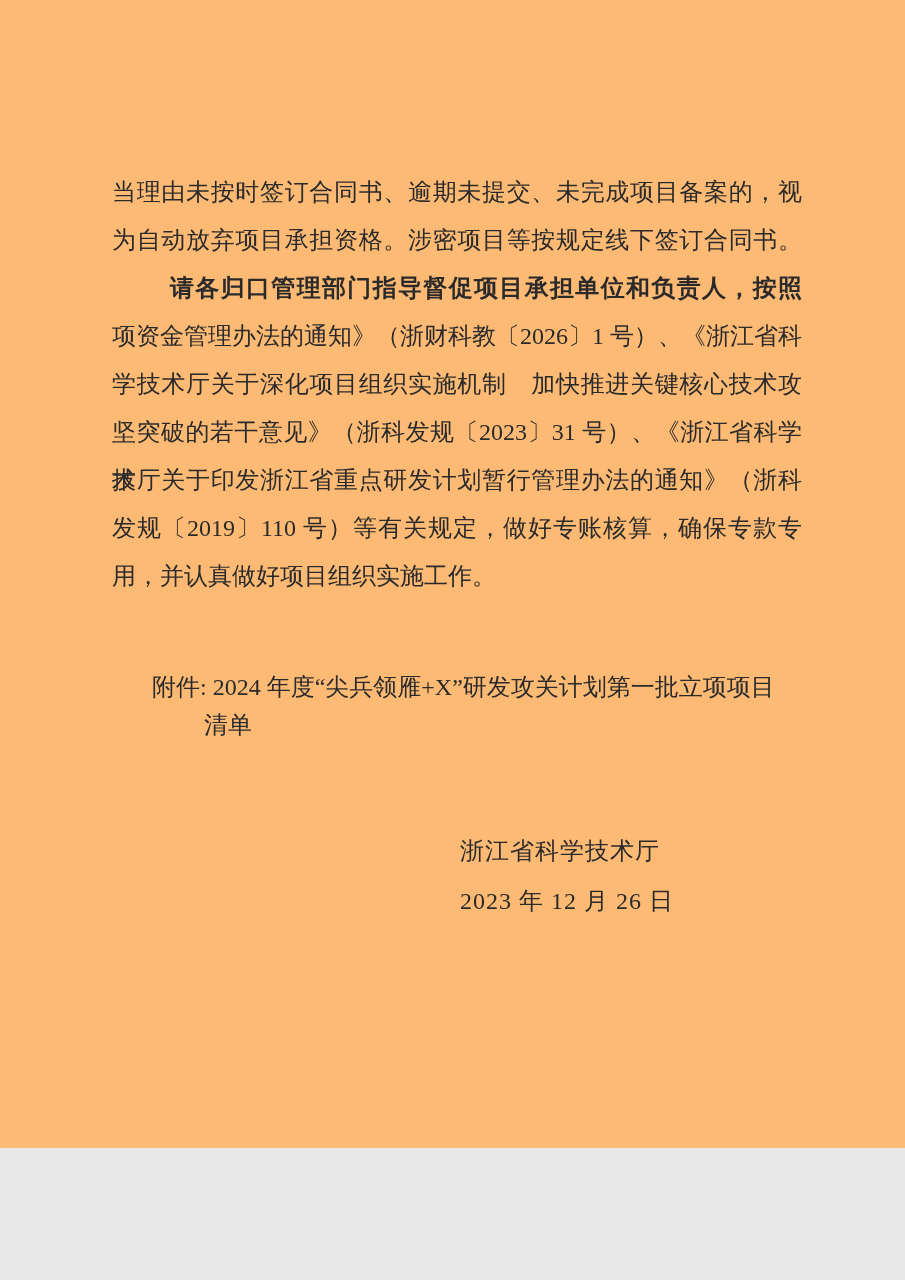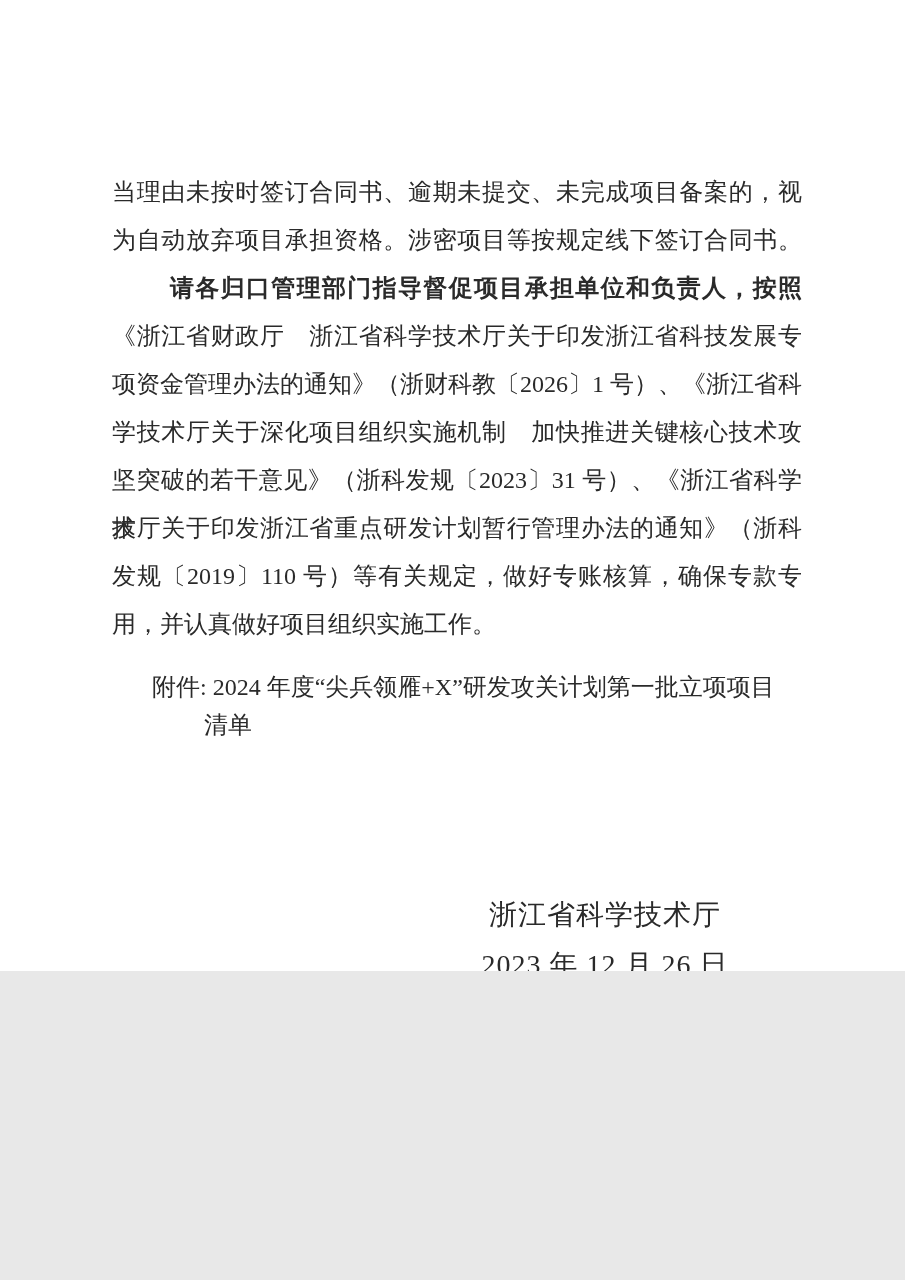--- a/index.html
+++ b/index.html
@@ -3,23 +3,23 @@
 <meta charset="utf-8">
 <style>
   html, body {
     margin: 0;
     padding: 0;
     background: #e8e8e8;
   }
   .page {
     position: relative;
     width: 905px;
-    height: 971px;
+    height: 1148px;
     margin: 0 auto;
-    background: #ffffff;
+    background: #fdba74;
     font-family: "Liberation Serif", "DejaVu Serif", serif;
     color: #2a2a2a;
     overflow: hidden;
   }
   
   .doc-body {
     position: absolute;
     left: 112px;
     top: 168px;
     width: 690px;
@@ -57,24 +57,23 @@
   }
   .att-line2 {
     padding-left: 103px;
     height: 38px;
     line-height: 38px;
   }
   
   .signature {
     position: absolute;
     left: 460px;
-    top: 890px;
+    top: 826px;
     width: 290px;
-    text-align: center;
-    font-size: 28px;
+    font-size: 24px;
   }
   .sig-issuer {
     height: 50px;
     line-height: 50px;
     letter-spacing: 1px;
   }
   .sig-date {
     height: 50px;
     line-height: 50px;
     letter-spacing: 1px;
@@ -92,21 +91,20 @@
 </style>
 </head>
 <body>
 
 <div class="page">
 
   <div class="doc-body">
     <div class="doc-line">当理由未按时签订合同书、逾期未提交、未完成项目备案的，视</div>
     <div class="doc-line">为自动放弃项目承担资格。涉密项目等按规定线下签订合同书。</div>
     <div class="doc-line indent">请各归口管理部门指导督促项目承担单位和负责人，按照</div>
-    <div class="doc-line">《浙江省财政厅　浙江省科学技术厅关于印发浙江省科技发展专</div>
     <div class="doc-line">项资金管理办法的通知》（浙财科教〔2026〕1 号）、《浙江省科</div>
     <div class="doc-line">学技术厅关于深化项目组织实施机制　加快推进关键核心技术攻</div>
     <div class="doc-line">坚突破的若干意见》（浙科发规〔2023〕31 号）、《浙江省科学技</div>
     <div class="doc-line">术厅关于印发浙江省重点研发计划暂行管理办法的通知》（浙科</div>
     <div class="doc-line">发规〔2019〕110 号）等有关规定，做好专账核算，确保专款专</div>
     <div class="doc-line para-end">用，并认真做好项目组织实施工作。</div>
   </div>
 
   <div class="attachment">
     <div class="att-line1">附件: 2024 年度“尖兵领雁+X”研发攻关计划第一批立项项目</div>

